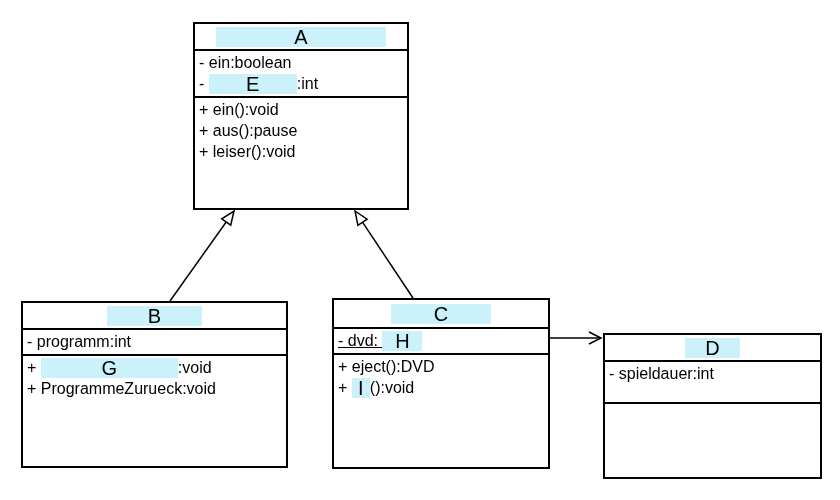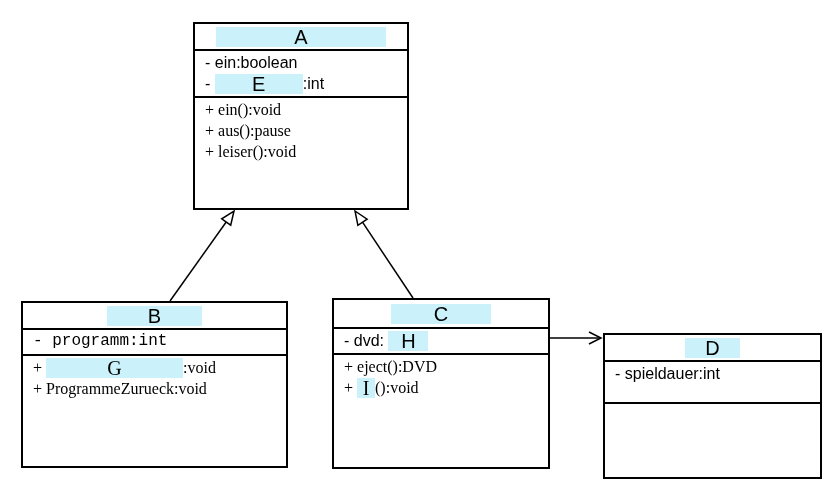--- a/index.html
+++ b/index.html
@@ -23,28 +23,27 @@
   .uml-title {
     border-bottom: 2px solid #000;
     display: flex;
     align-items: center;
     justify-content: center;
     font-size: 20px;
     flex: 0 0 auto;
   }
   .uml-section {
     border-bottom: 2px solid #000;
-    padding: 1px 0 0 10px;
+    padding: 1px 0 0 4px;
     flex: 0 0 auto;
     overflow: hidden;
   }
   .uml-section.last {
     border-bottom: none;
     flex: 1 1 auto;
-    font-family: Liberation Serif, serif;
   }
   .line {
     font-size: 16px;
     line-height: 21px;
     white-space: pre;
   }
   .hl {
     display: inline-block;
     text-align: center;
     font-size: 20px;
@@ -58,24 +57,24 @@
     left: 0; top: 0;
     z-index: 1;
     pointer-events: none;
   }
   
   #box-a { left: 193px; top: 22px;  width: 216px; height: 188px; }
   #box-a .uml-title { height: 25px; }
   #box-a .sec-attrs { height: 44px; }
   #box-b { left: 21px;  top: 301px; width: 267px; height: 167px; }
   #box-b .uml-title { height: 25px; }
-  #box-b .sec-attrs { height: 23px; font-family: Liberation Mono, monospace; }
+  #box-b .sec-attrs { height: 23px; }
   #box-c { left: 332px; top: 298px; width: 218px; height: 171px; }
   #box-c .uml-title { height: 27px; }
-  #box-c .sec-attrs { height: 23px; }
+  #box-c .sec-attrs { height: 23px; text-decoration: underline; }
   #box-d { left: 603px; top: 333px; width: 219px; height: 146px; }
   #box-d .uml-title { height: 25px; }
   #box-d .sec-attrs { height: 39px; }
 </style>
 </head>
 <body>
 
 <div class="uml-class" id="box-a">
   <div class="uml-title">
     <span class="hl" style="min-width: 170px; background: rgb(203, 241, 250);">A</span>

